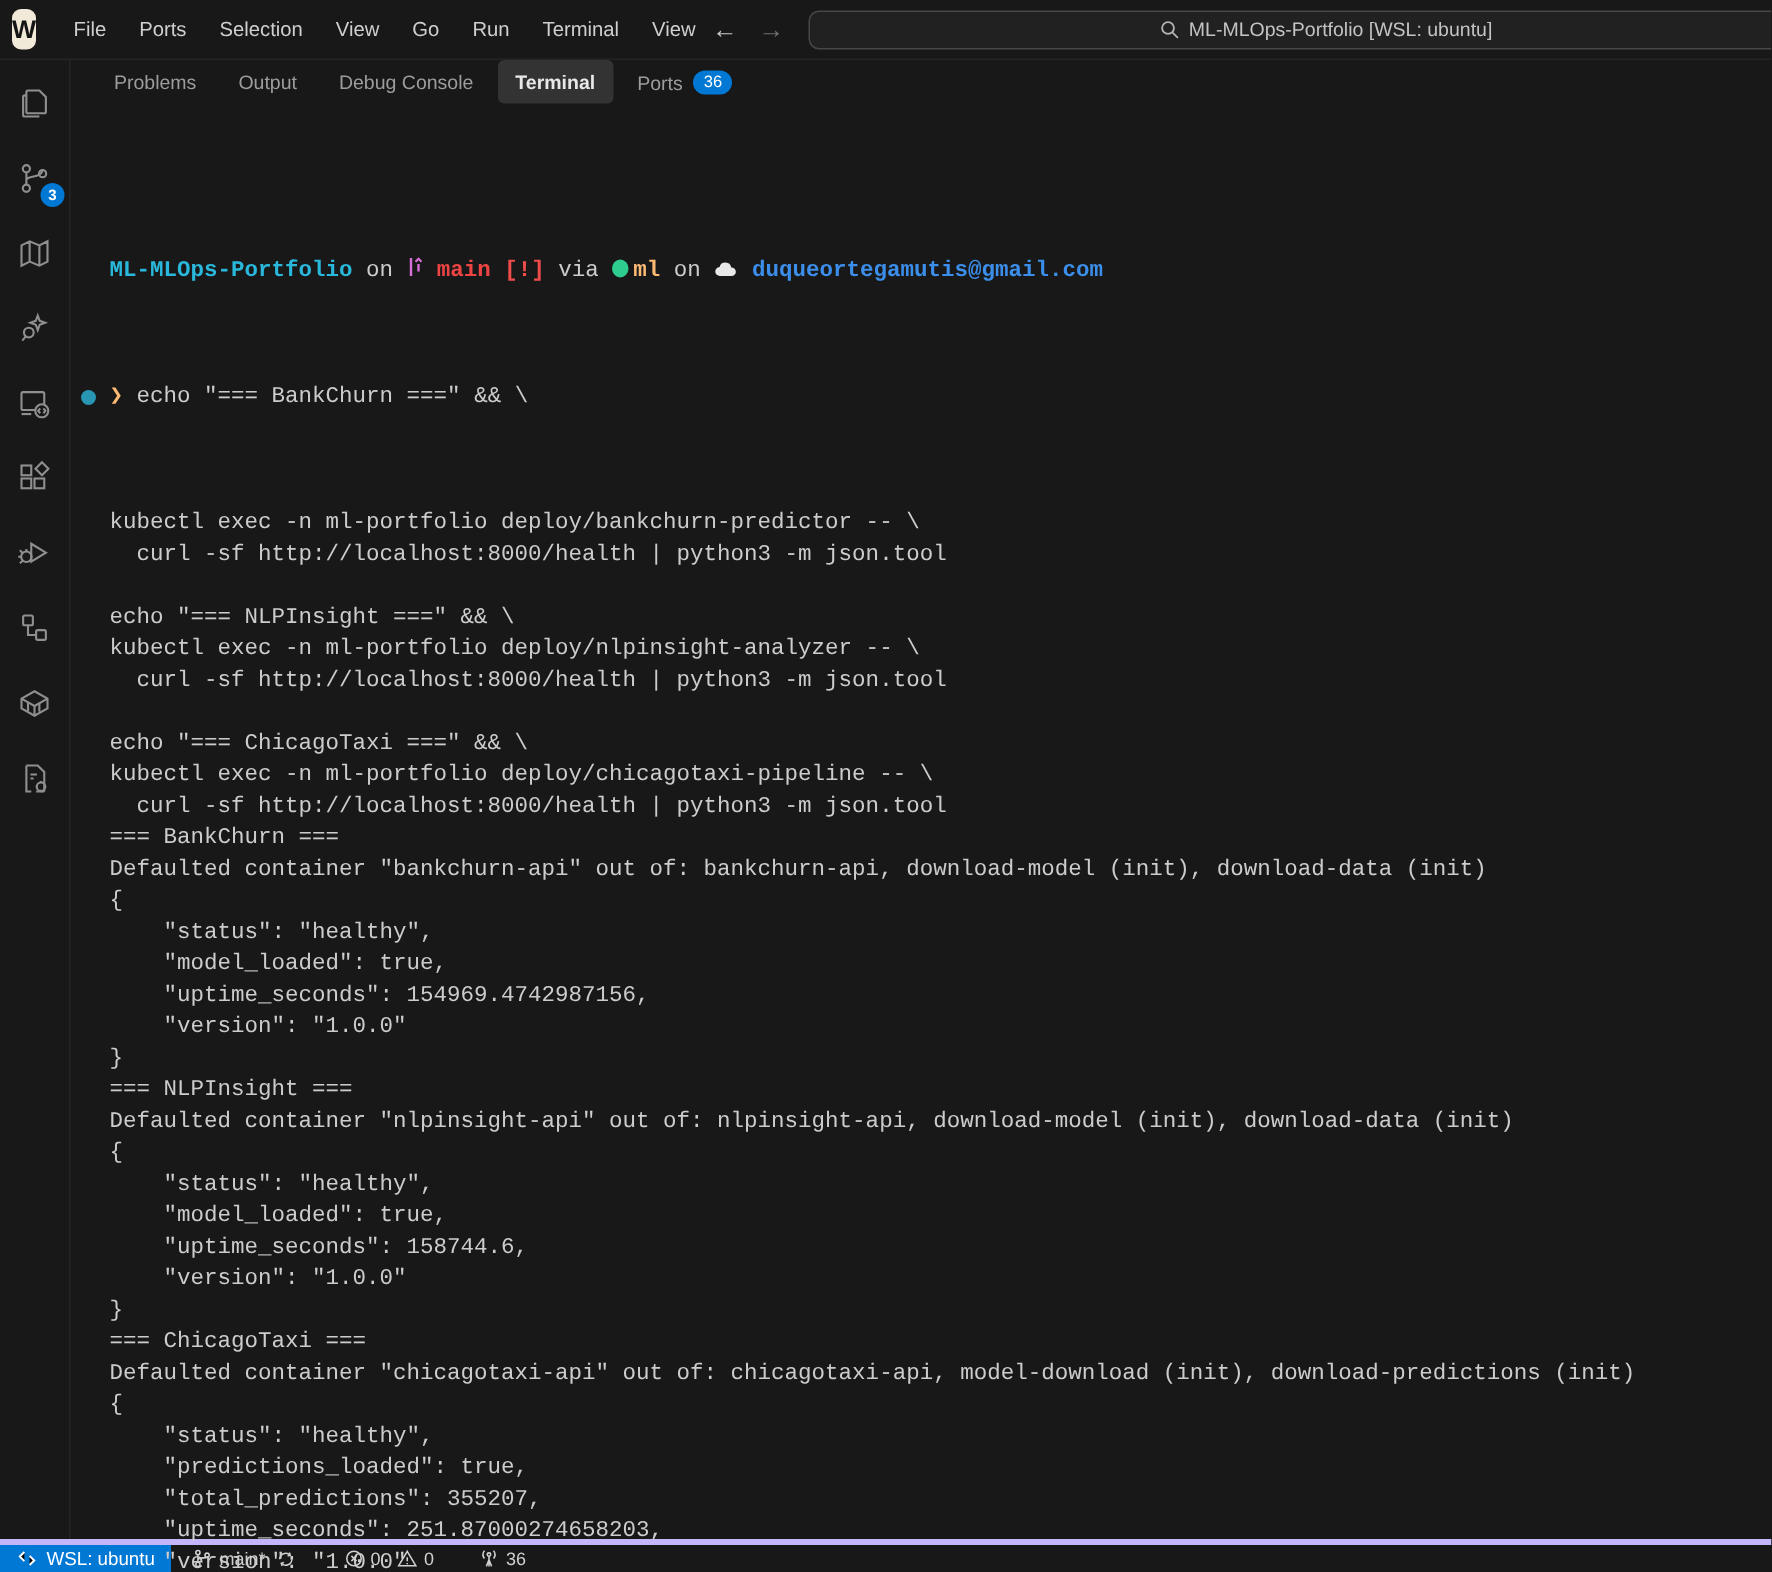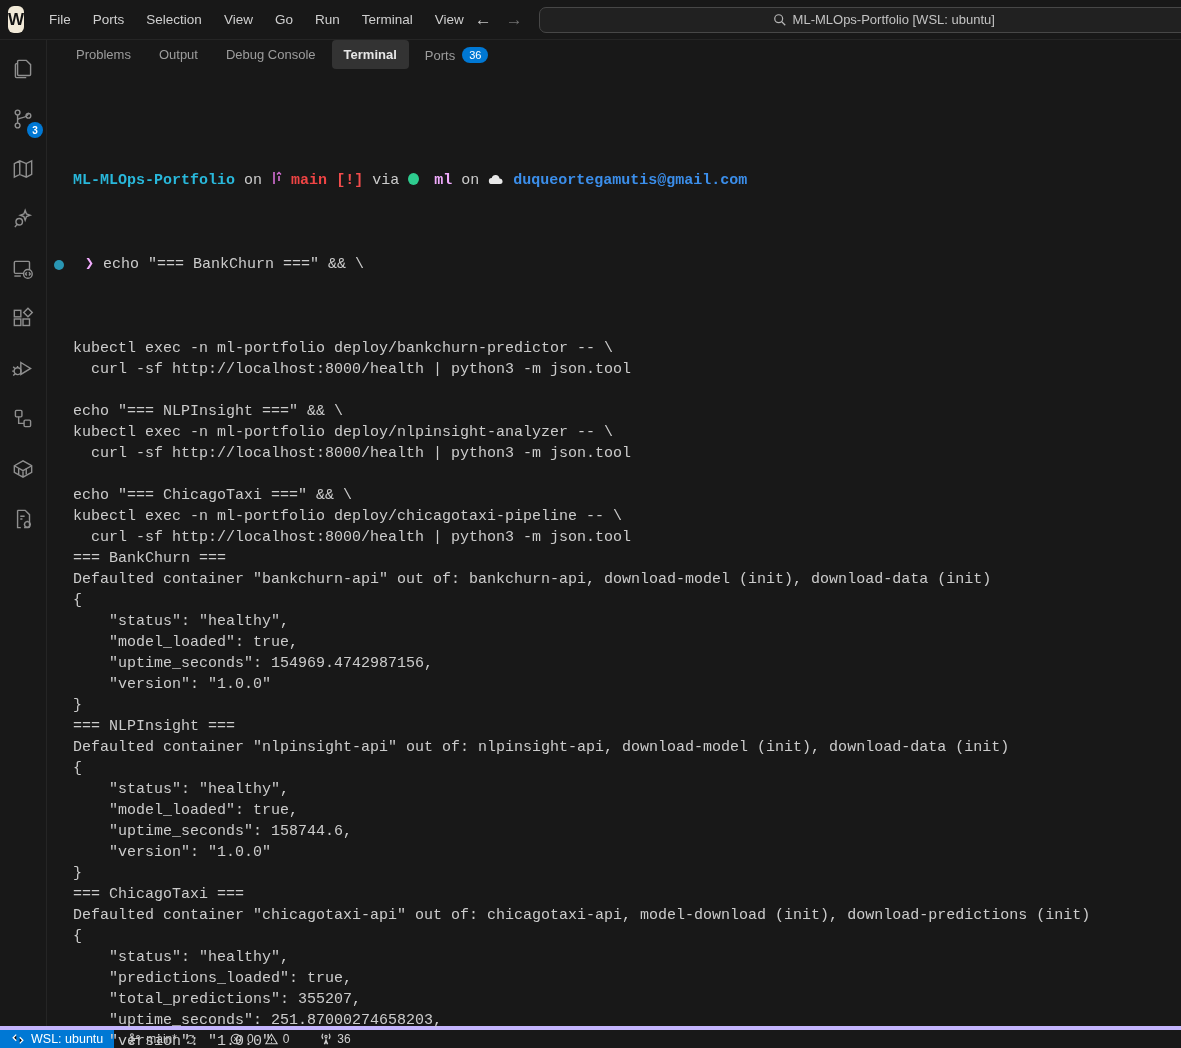--- a/index.html
+++ b/index.html
@@ -41,21 +41,21 @@
   .tab-badge { background:#0078d4; color:#fff; border-radius:10px; font-size:11px;
                padding:2px 7px; font-weight:normal; }
 
   
   .terminal { flex:1; padding:37px 0 0 26px; font-family:"Liberation Mono", monospace;
               font-size:15px; line-height:21px; color:#cccccc; white-space:pre; }
   .trow { position:relative; height:21px; }
   .c-cyan { color:#29b8db; font-weight:bold; }
   .c-mag  { color:#ef4444; font-weight:bold; }
   .c-red  { color:#f14c4c; font-weight:bold; }
-  .c-grn  { color:#f0abfc; font-weight:bold;margin-left:12px; }
+  .c-grn  { color:#fdba74; font-weight:bold; }
   .c-blu  { color:#3b8eea; font-weight:bold; }
   .dot-filled { position:absolute; left:-19px; top:6px; width:10px; height:10px;
                 border-radius:50%; background:#2996b3; }
   .env-dot { display:inline-block; width:11px; height:12px; border-radius:50%;
              background:#2ecc8f; vertical-align:-1px; margin-right:3px; }
   .glyph { display:inline-block; vertical-align:-2px; }
 
   
   .statusbar { height:22px; background:#181818; border-top:4px solid #c4b5fd; display:flex;
                align-items:center; font-size:12px; color:#d0d0d0; }

